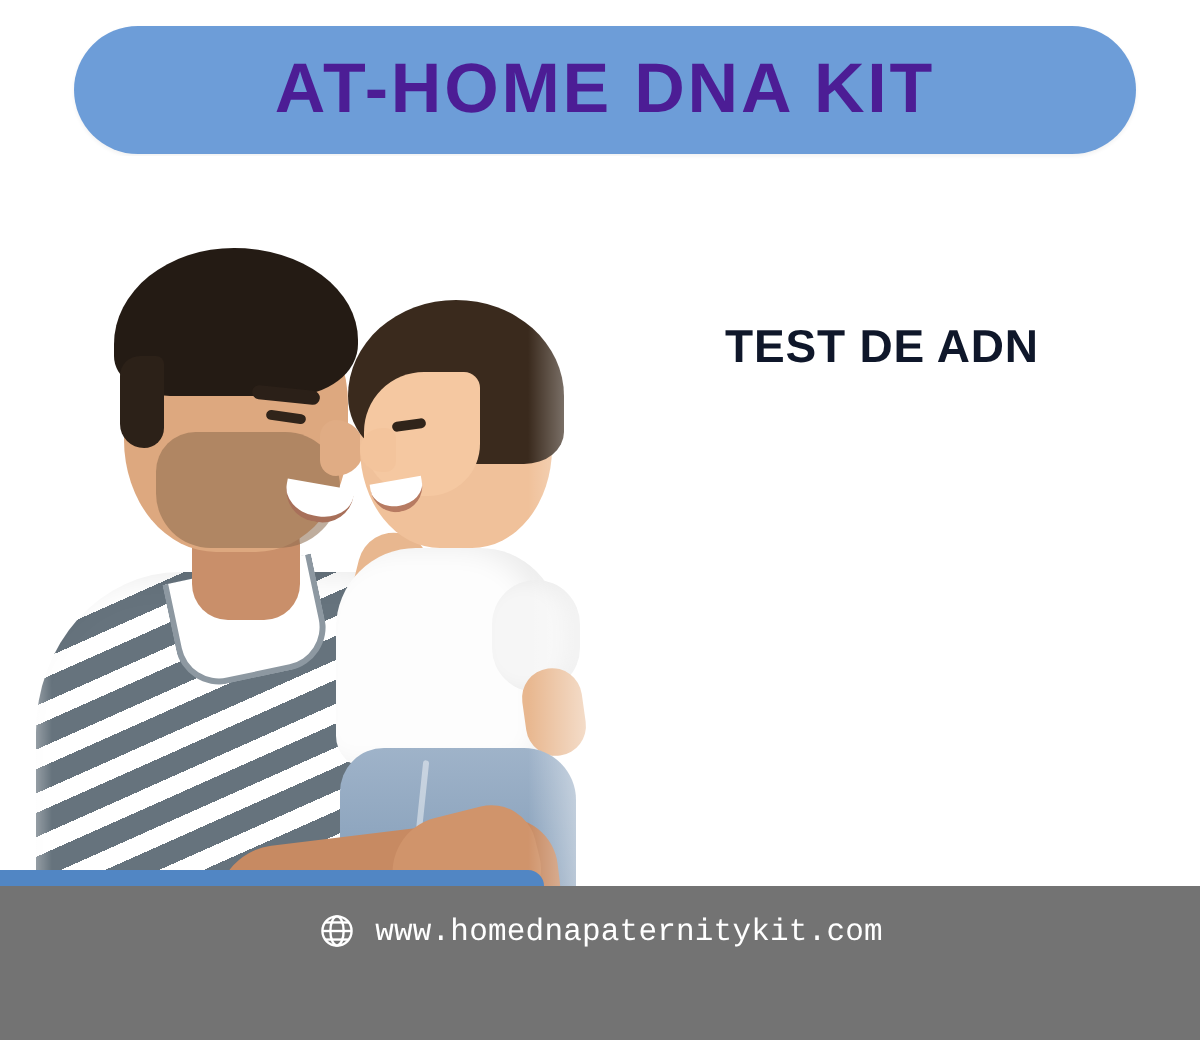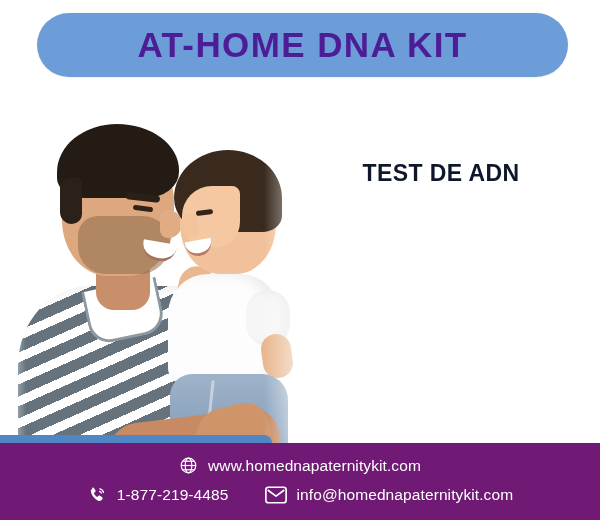--- a/index.html
+++ b/index.html
@@ -349,21 +349,22 @@
     pointer-events: none;
   }
 
   
   .footer {
     position: absolute;
     left: 0;
     bottom: 0;
     width: 600px;
     height: 77px;
-    background: #701a75;
+    background: #737373;
+    font-family: Liberation Mono, monospace;
   }
   .footer-notch {
     position: absolute;
     left: 0;
     bottom: 77px;
     width: 272px;
     height: 8px;
     background: #5186c4;
     border-top-right-radius: 9px;
   }
@@ -456,39 +457,15 @@
             <ellipse cx="12" cy="12" rx="4.2" ry="9.2"></ellipse>
             <line x1="2.9" y1="12" x2="21.1" y2="12"></line>
             <line x1="4.4" y1="6.6" x2="19.6" y2="6.6"></line>
             <line x1="4.4" y1="17.4" x2="19.6" y2="17.4"></line>
           </svg>
         </span>
         <span class="label">www.homednapaternitykit.com</span>
       </div>
     </div>
 
-    <div class="footer-row row2">
-      <div class="contact-item">
-        <span class="icon">
-          <svg width="20" height="20" viewBox="0 0 24 24">
-            <path d="M6.3 3.4c.7-.5 1.7-.3 2.2.5l1.6 2.5c.4.7.3 1.6-.4 2.1l-1 .8c-.2.2-.3.5-.2.8.5 1.4 1.9 3.1 3.4 4.1.3.2.6.1.8-.1l.9-.9c.6-.6 1.5-.6 2.1-.2l2.4 1.7c.8.5.9 1.6.3 2.3l-1.3 1.4c-.8.9-2.1 1.2-3.2.7-2.2-.9-4.4-2.6-6.1-4.6C6.1 12.4 5 10 4.7 7.8c-.2-1.2.3-2.3 1.2-3l.4-.4z" fill="#ffffff"></path>
-            <path d="M15.4 4.6c2.2.5 3.9 2.2 4.4 4.4" stroke="#ffffff" stroke-width="1.5" fill="none" stroke-linecap="round"></path>
-            <path d="M15.1 7.6c1 .3 1.8 1.1 2.1 2.1" stroke="#ffffff" stroke-width="1.5" fill="none" stroke-linecap="round"></path>
-          </svg>
-        </span>
-        <span class="label">1-877-219-4485</span>
-      </div>
-
-      <span class="gap-lg"></span>
-
-      <div class="contact-item">
-        <span class="icon">
-          <svg width="22" height="18" viewBox="0 0 28 22">
-            <rect x="1.1" y="1.1" width="25.8" height="19.8" rx="3.2" fill="none" stroke="#ffffff" stroke-width="2.1"></rect>
-            <path d="M3.4 4.6 L14 12.4 L24.6 4.6" fill="none" stroke="#ffffff" stroke-width="2.1" stroke-linejoin="round"></path>
-          </svg>
-        </span>
-        <span class="label">info@homednapaternitykit.com</span>
-      </div>
-    </div>
 
   </div>
 </div>
 
 </body></html>

